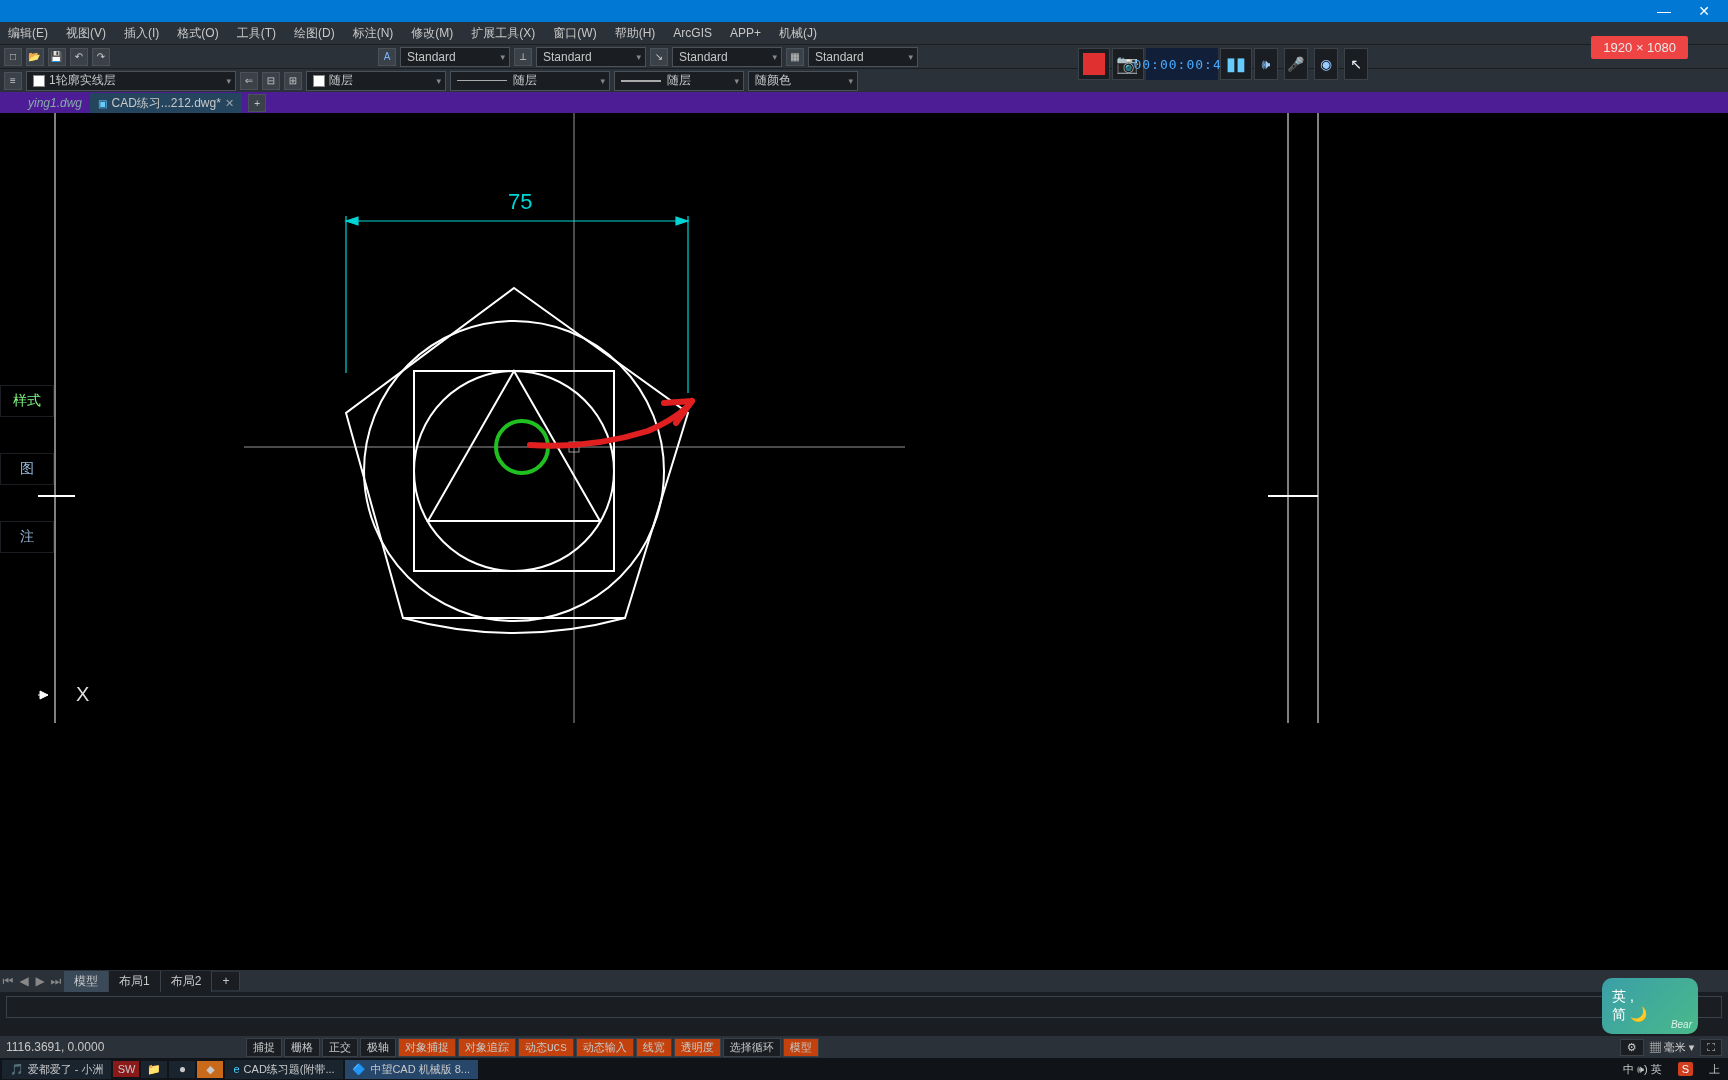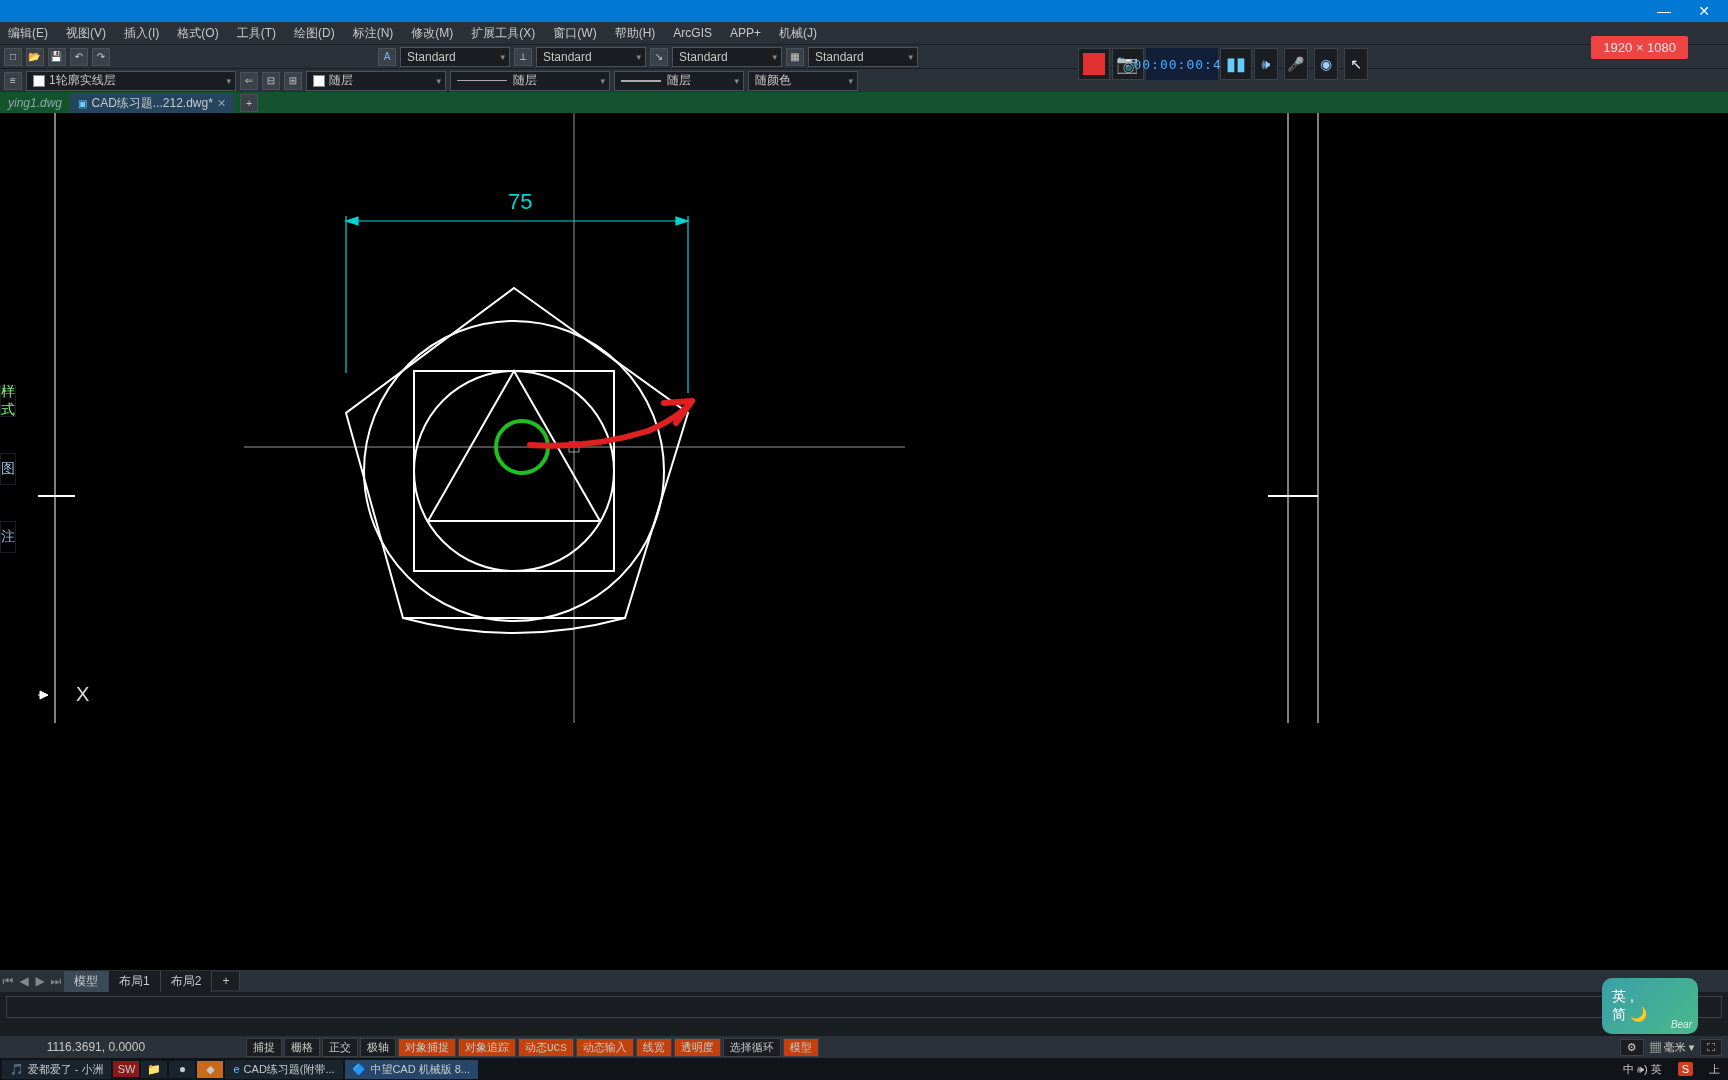--- a/index.html
+++ b/index.html
@@ -11,47 +11,47 @@
 
 .menubar { height: 22px; background: #2a3138; display: flex; align-items: center; padding: 0 2px; font-size: 12px; gap: 6px; }
 .menubar span { padding: 2px 6px; cursor: default; }
 
 .toolbar-row { height: 24px; background: #2a3138; display: flex; align-items: center; padding: 0 4px; font-size: 12px; border-top: 1px solid #1a1e23; gap: 4px; }
 .toolicon { width: 18px; height: 18px; background: #3a4148; border: 1px solid #4a5158; display: inline-flex; align-items: center; justify-content: center; font-size: 10px; }
 .combo { height: 20px; background: #1a1e23; border: 1px solid #4a5158; display: inline-flex; align-items: center; padding: 0 6px; position: relative; }
 .combo::after { content: "▾"; position: absolute; right: 4px; font-size: 9px; color: #888; }
 .colorswatch { width: 12px; height: 12px; border: 1px solid #888; display: inline-block; margin-right: 4px; }
 
-.tab-strip { height: 22px; background: #14532d; display: flex; align-items: center; padding: 0 0; font-size: 12px; }
+.tab-strip { height: 22px; background: #4c1d95; display: flex; align-items: center; padding: 0 20px; font-size: 12px; }
 .doc-tab { background: #25455f; padding: 2px 8px; display: flex; align-items: center; gap: 4px; margin-right: 2px; }
 .doc-tab .close-x { font-size: 11px; opacity: .7; }
 
 .workarea { position: absolute; top: 113px; left: 0; right: 0; bottom: 110px; background: #000; }
 .workarea svg { position: absolute; top: 0; left: 0; }
 .left-pal { position: absolute; left: 0; top: 113px; width: 38px; bottom: 110px; background: #000; }
-.left-pal .cell { width: 16px; height: 32px; border: 1px solid #1a1e23; display:flex;align-items:center;justify-content:center;font-size:14px;color:#7ff57f;}
+.left-pal .cell { width: 54px; height: 32px; border: 1px solid #1a1e23; display:flex;align-items:center;justify-content:center;font-size:14px;color:#7ff57f;}
 
 .recorder-panel { position: absolute; top: 44px; right: 360px; height: 40px; display: flex; align-items: center; gap: 2px; }
 .rec-btn { width: 32px; height: 32px; background: #1a1e23; border: 1px solid #3a4148; display:flex;align-items:center;justify-content:center;font-size:18px;}
 .rec-square { width: 22px; height: 22px; background: #e03030; }
 .rec-time { width: 72px; height: 32px; background: #112038; color: #4aa9ff; font-family: monospace; display:flex;align-items:center;justify-content:center;font-size:13px;letter-spacing:1px;}
 .status-icons { display: flex; gap: 6px; }
 
 .dim-badge { position: absolute; top: 36px; right: 40px; background: #ef4444; color: #e8e8e8; font-size: 13px; padding: 4px 12px; border-radius: 2px; }
 
 .layout-tabs { position: absolute; bottom: 88px; left: 0; right: 0; height: 22px; background: #2a3138; display: flex; align-items: center; font-size: 12px; }
 .layout-tabs .navbtn { width: 16px; text-align: center; color: #888; }
 .layout-tabs .tab { padding: 2px 10px; background: #1a1e23; border-right: 1px solid #3a4148; }
 .layout-tabs .tab.active { background: #3a4a58; }
 
 .cmdarea { position: absolute; bottom: 44px; left: 0; right: 0; height: 44px; background: #1a1e23; font-family: monospace; font-size: 15px; color: #aab; padding: 2px 6px; }
 .cmdinput { width: 100%; height: 22px; background: #1a1e23; border: 1px solid #3a4148; margin-top: 2px; }
 
 .statusbar { position: absolute; bottom: 22px; left: 0; right: 0; height: 22px; background: #2a3138; display: flex; align-items: center; font-size: 12px; padding: 0 6px; gap: 2px; }
-.statusbar .coord { width: 180px; color: #c8c8c8; text-align: center; }
+.statusbar .coord { width: 180px; color: #c8c8c8; }
 .sbtn { padding: 1px 6px; background: #1a1e23; border: 1px solid #3a4148; font-size: 11px; }
 .sbtn.on { background: #c2410c; font-family: Liberation Mono, monospace; }
 
 .taskbar { position: absolute; bottom: 0; left: 0; right: 0; height: 22px; background: #101418; display: flex; align-items: center; font-size: 11px; gap: 2px; padding: 0 2px; }
 .task { padding: 2px 8px; background: #1a242f; display: flex; align-items: center; gap: 4px; }
 .tray { margin-left: auto; display: flex; align-items: center; gap: 16px; padding-right: 6px; }
 
 .ime-float { position: absolute; right: 30px; bottom: 46px; width: 96px; height: 56px; background: linear-gradient(135deg,#3a9fa8,#4ab98a); border-radius: 10px; display:flex;flex-direction:column;justify-content:center;padding-left:10px;color:#fff;font-size:14px;}
 </style>
 </head>
@@ -128,21 +128,21 @@
   </span>
   <span class="combo" style="width:110px">
       <span>随颜色</span>
     </span>
 </div>
 
 <div class="tab-strip">
   <span style="color:#8aa;font-style:italic;padding:2px 8px">ying1.dwg</span>
   <span class="doc-tab">
     <span style="font-size:10px;color:#6cf">▣</span>
-    <span>CAD练习题...212.dwg*</span>
+    <span>CAD练习...212.dwg*</span>
     <span class="close-x">✕</span>
   </span>
   <span class="toolicon" style="margin-left:4px">+</span>
 </div>
 
 <div class="workarea">
   <svg width="1728" height="610">
 
     <line x1="55" y1="0" x2="55" y2="610" stroke="#fff" stroke-width="1"></line>
     <line x1="1288" y1="0" x2="1288" y2="610" stroke="#fff" stroke-width="1"></line>

